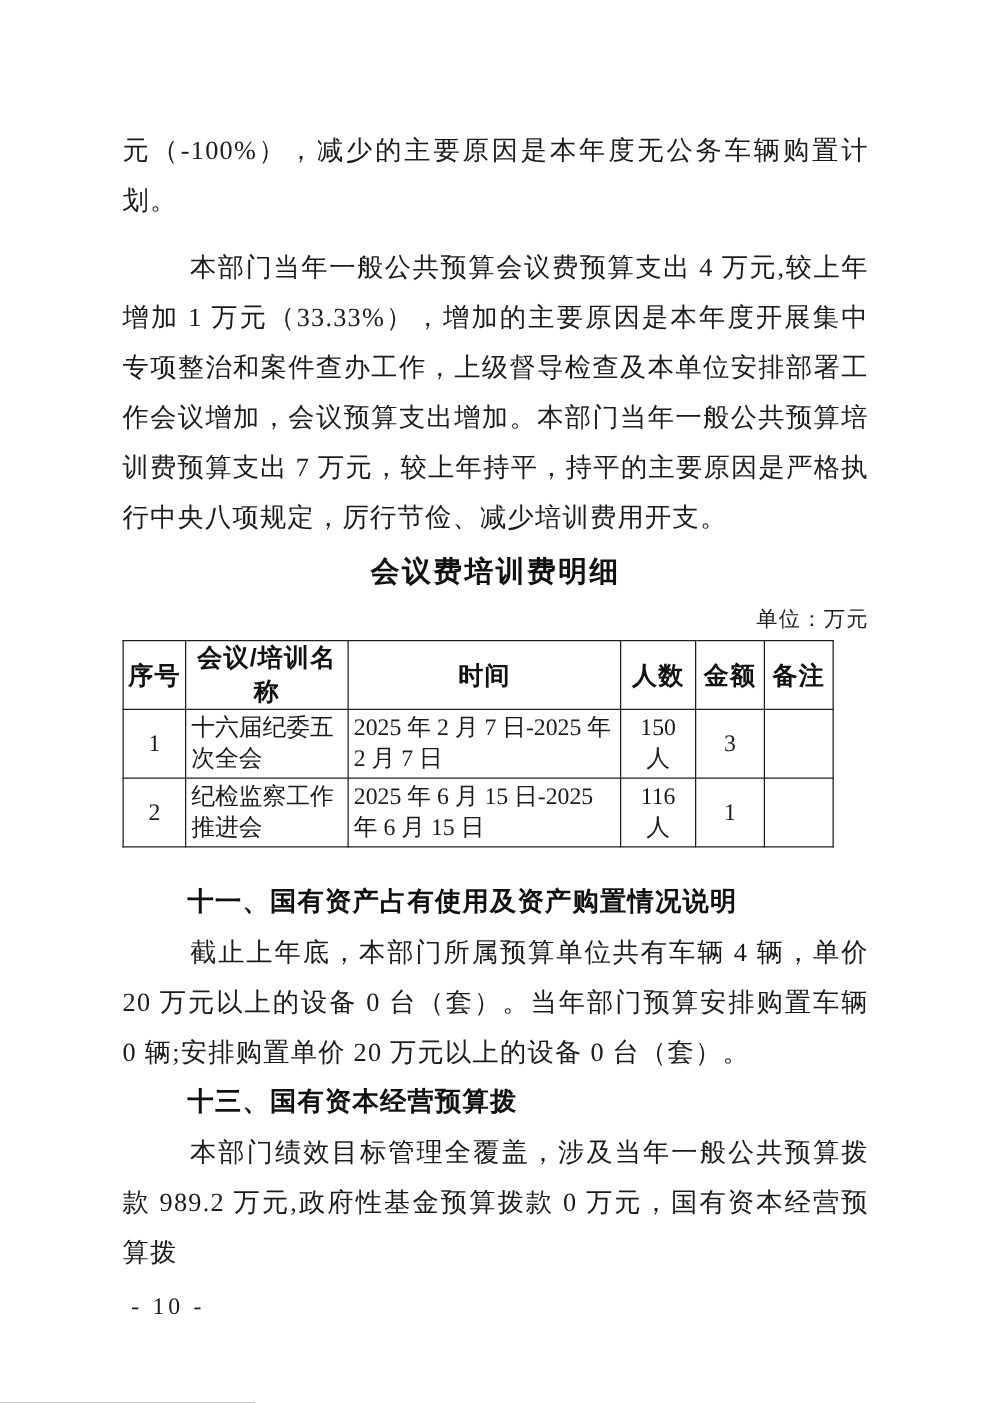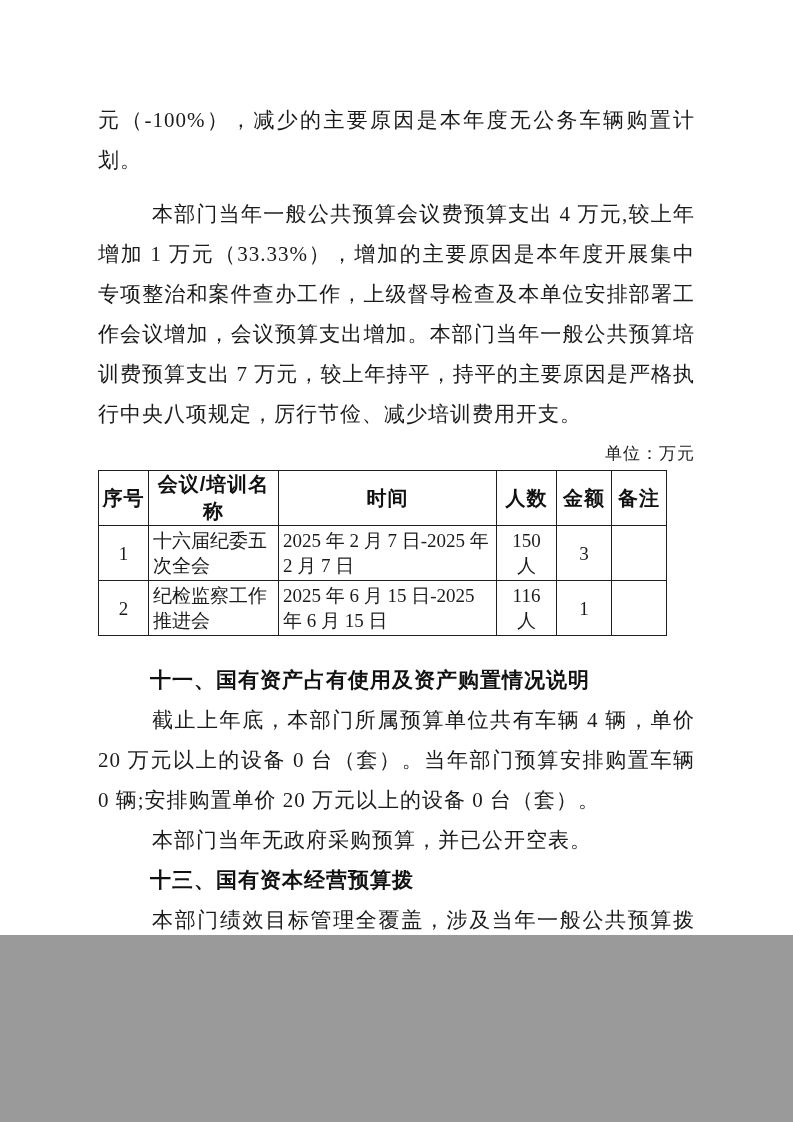--- a/index.html
+++ b/index.html
@@ -1,19 +1,19 @@
 <!DOCTYPE html>
 <html><head>
 <meta charset="utf-8">
 <style>
   html, body { margin: 0; padding: 0; background: #9a9a9a; }
   .page {
     position: relative;
     width: 793px;
-    height: 935px;
+    height: 1122px;
     margin: 0 auto;
     background: #ffffff;
     box-sizing: border-box;
     padding: 100px 98px 0 98px;
     overflow: hidden;
     color: #1b1b1b;
   }
   .body-text {
     margin: 0;
     font-family: "Liberation Serif", "DejaVu Serif", serif;
@@ -100,20 +100,21 @@
 </style>
 </head>
 <body>
 
 <div class="page">
 
   <p class="body-text">元（-100%），减少的主要原因是本年度无公务车辆购置计划。</p>
 
   <p class="body-text indent para-2">本部门当年一般公共预算会议费预算支出 4 万元,较上年增加 1 万元（33.33%），增加的主要原因是本年度开展集中专项整治和案件查办工作，上级督导检查及本单位安排部署工作会议增加，会议预算支出增加。本部门当年一般公共预算培训费预算支出 7 万元，较上年持平，持平的主要原因是严格执行中央八项规定，厉行节俭、减少培训费用开支。</p>
 
+  <h2 class="table-title">会议费培训费明细</h2>
 
   <div class="unit-label">单位：万元</div>
 
   <table class="detail-table">
     <colgroup>
       <col style="width:50px">
       <col style="width:130px">
       <col style="width:218px">
       <col style="width:60px">
       <col style="width:55px">
@@ -150,21 +151,20 @@
   </table>
 
   <div class="sections">
 
     <section>
       <h3 class="section-heading">十一、国有资产占有使用及资产购置情况说明</h3>
       <p class="body-text indent">截止上年底，本部门所属预算单位共有车辆 4 辆，单价 20 万元以上的设备 0 台（套）。当年部门预算安排购置车辆 0 辆;安排购置单价 20 万元以上的设备 0 台（套）。</p>
     </section>
 
     <section>
-      <p class="body-text indent">本部门当年无政府采购预算，并已公开空表。</p>
     </section>
 
     <section>
       <h3 class="section-heading">十三、国有资本经营预算拨</h3>
       <p class="body-text indent">本部门绩效目标管理全覆盖，涉及当年一般公共预算拨款 989.2 万元,政府性基金预算拨款 0 万元，国有资本经营预算拨</p>
     </section>
 
   </div>
 
   <div class="page-number">- 10 -</div>

